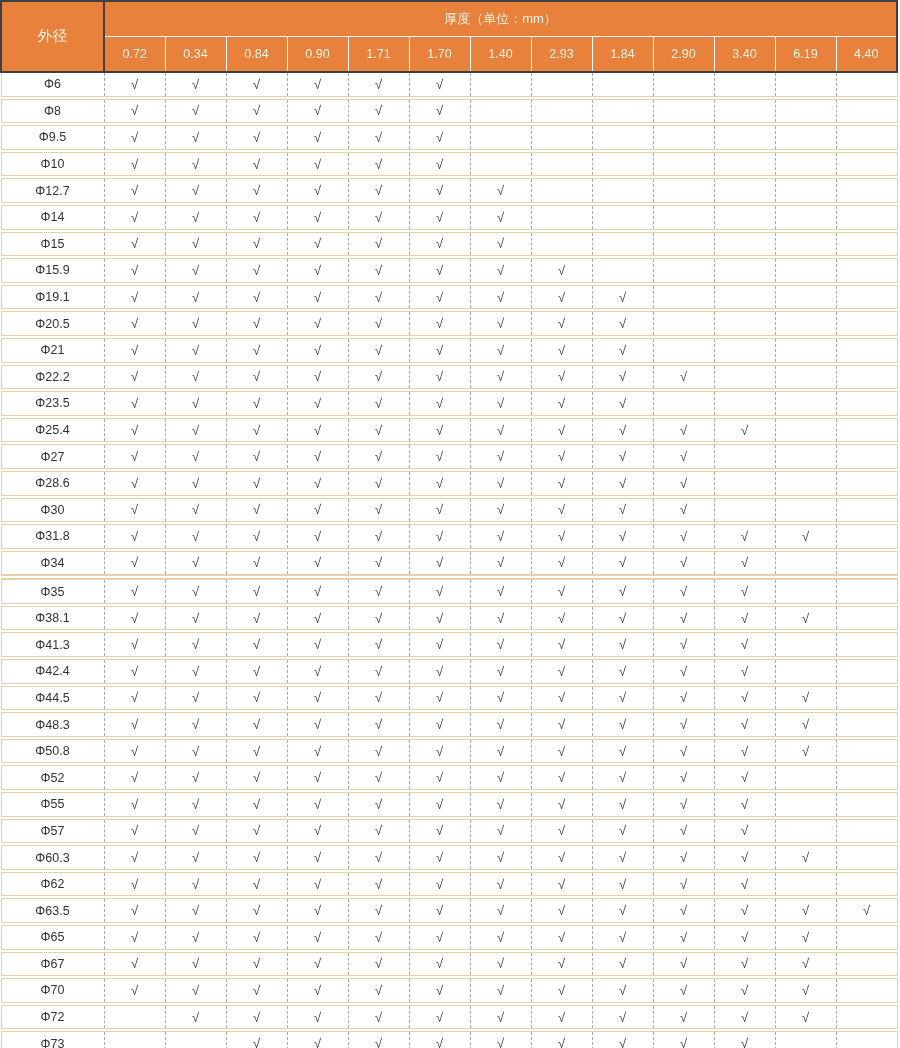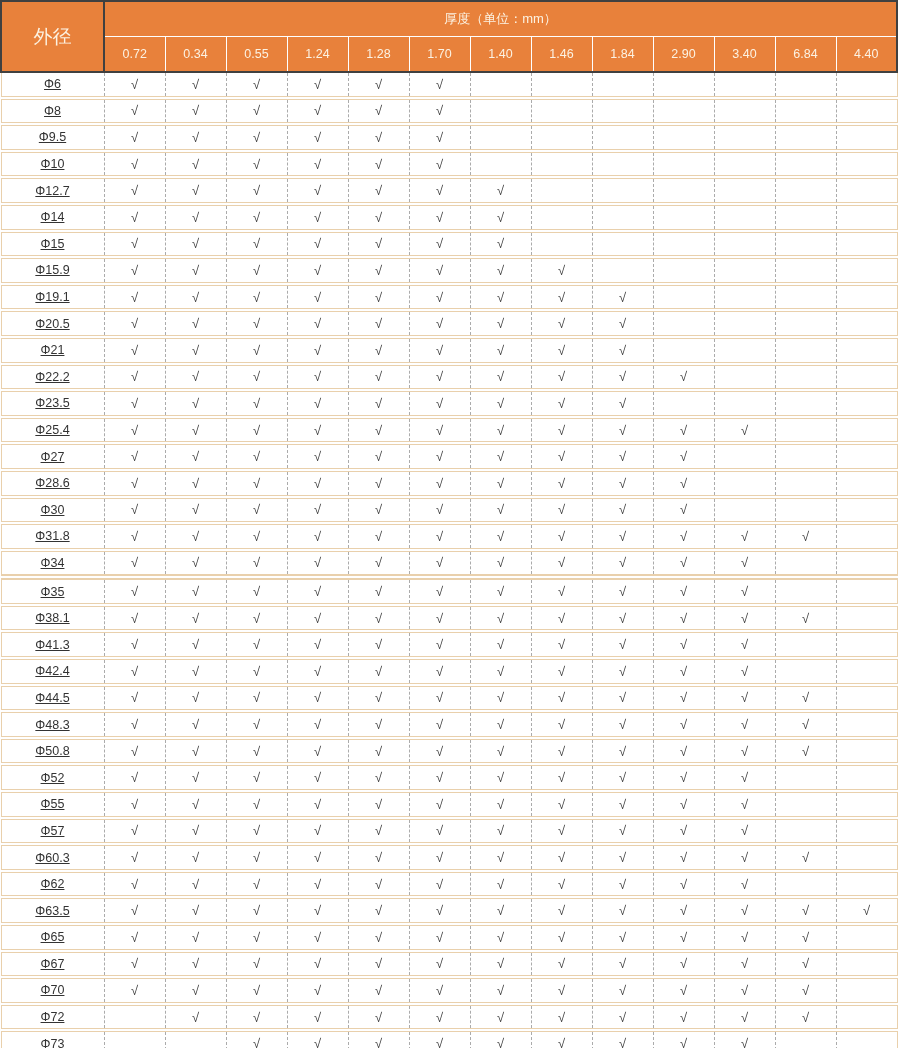--- a/index.html
+++ b/index.html
@@ -25,21 +25,21 @@
     height:26px;
     padding:4px;
     text-align:center;
     border:1px solid #ffffff;
   }
   th.corner-cell{
     border-top:2px solid var(--outer-dark);
     border-left:2px solid var(--outer-dark);
     border-right:2px solid var(--outer-dark);
     border-bottom:2px solid var(--outer-dark);
-    font-size:19px;
+    font-size:15px;
   }
   th.group-cell{
     border-top:2px solid var(--outer-dark);
     border-right:2px solid var(--outer-dark);
     border-bottom:1px solid #ffffff;
     font-size:13px;
   }
   thead tr.thickness-row th{
     border-bottom:2px solid var(--outer-dark);
   }
@@ -56,21 +56,20 @@
     border-bottom:4px double var(--row-line);
     border-right:1px dashed var(--col-line);
     background:#ffffff;
     overflow:hidden;
     white-space:nowrap;
   }
   tbody td.label-cell{
     font-size:12.5px;
     color:#333333;
     border-left:1px solid var(--row-line);
-    text-decoration:underline;
   }
   tbody td:last-child{
     border-right:1px solid var(--row-line);
   }
   tbody tr.section-end td{
     border-bottom:6px double var(--row-line);
     margin-left:28px;
   }
 </style>
 </head>
@@ -82,30 +81,30 @@
   </colgroup>
   <thead>
     <tr>
       <th class="corner-cell" rowspan="2">外径</th>
       <th class="group-cell" colspan="13">厚度（单位：mm）</th>
     </tr>
     <tr class="thickness-row">
 
     <th>0.72</th>
         <th>0.34</th>
-        <th>0.55</th>
-        <th>1.24</th>
-        <th>1.28</th>
+        <th>0.84</th>
+        <th>0.90</th>
+        <th>1.71</th>
         <th>1.70</th>
         <th>1.40</th>
-        <th>1.46</th>
+        <th>2.93</th>
         <th>1.84</th>
         <th>2.90</th>
         <th>3.40</th>
-        <th>6.84</th>
+        <th>6.19</th>
         <th>4.40</th>
       </tr>
   </thead>
   <tbody>
 
   <tr>
         <td class="label-cell">Φ6</td>
         <td>√</td>
         <td>√</td>
         <td>√</td>

